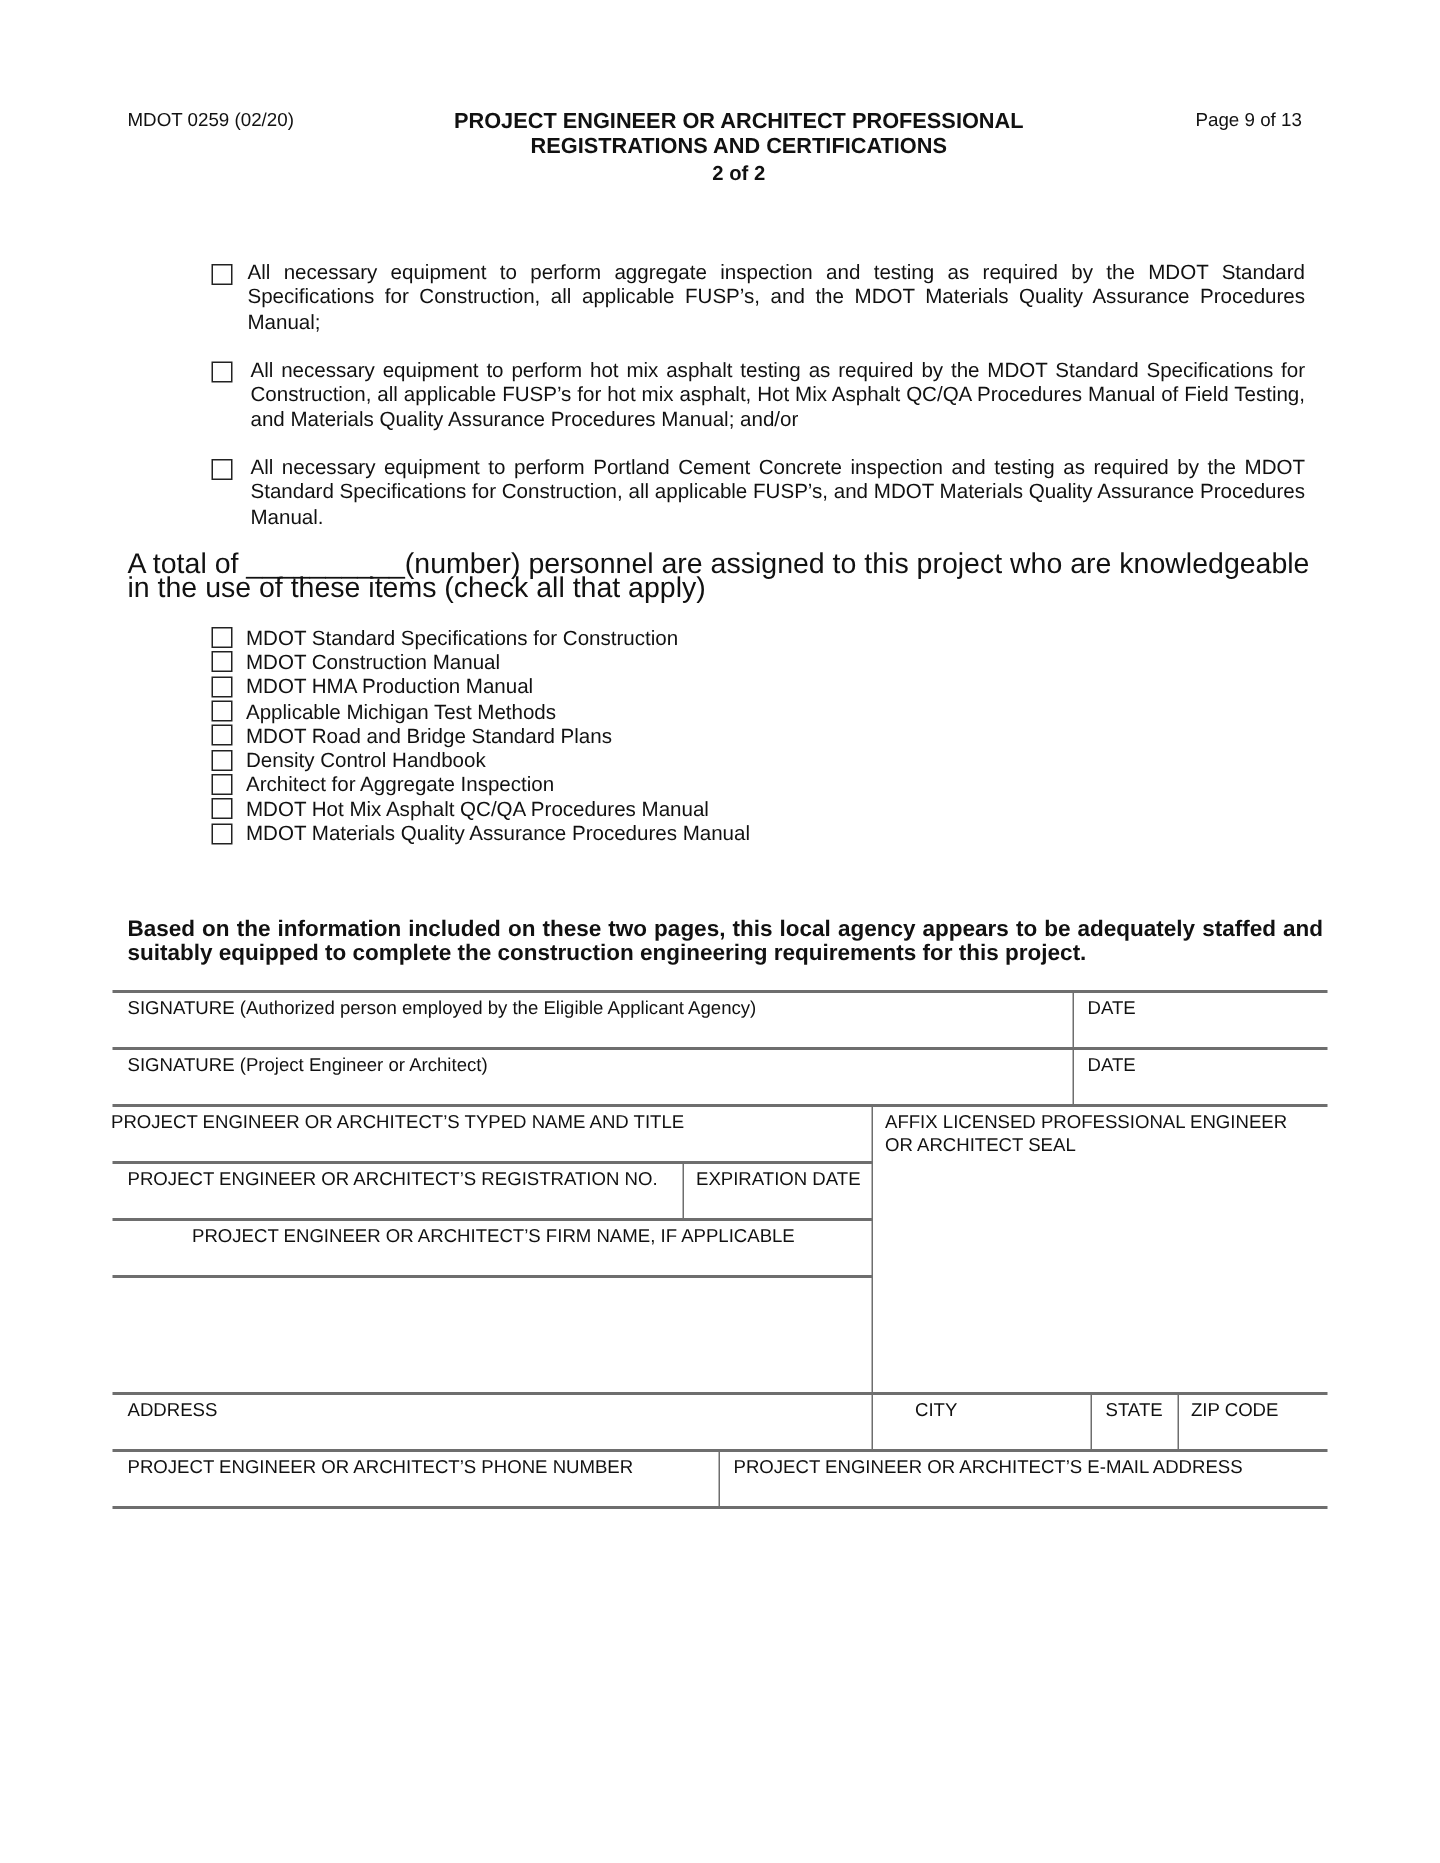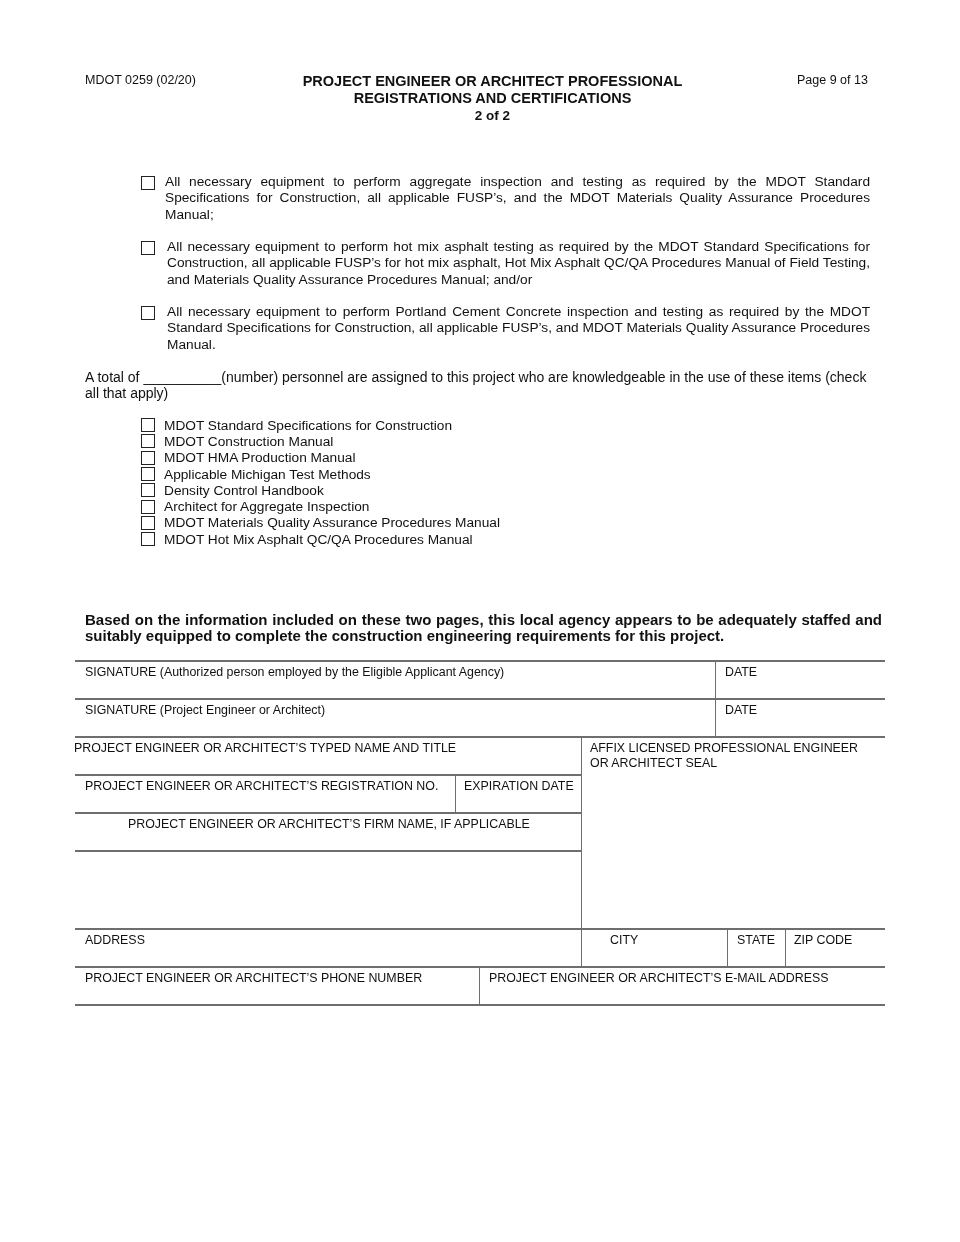--- a/index.html
+++ b/index.html
@@ -25,21 +25,21 @@
       font-size: 13.7px; line-height: 16.3px;
     }
     .cb {
       flex: 0 0 auto; width: 14px; height: 14px; border: 1.3px solid #222;
       background: #fff; margin-top: 2px; margin-right: 10px; cursor: pointer;
     }
     .equip-item .txt { flex: 1; text-align: justify; text-align-last: left; }
     .equip-item.second .txt, .equip-item.third .txt { margin-left: 2px; }
 
     .total-para {
-      left: 85px; width: 790px; top: 369px; font-size: 14px; line-height: 16.3px;
+      left: 85px; width: 790px; top: 369px; font-size: 19px; line-height: 16.3px;
     }
 
     .know-list { left: 141px; top: 417px; }
     .know-item {
       display: flex; align-items: center; height: 16.3px; font-size: 13.7px;
     }
     .know-item .cb { margin-top: 0; margin-right: 9px; }
 
     .conclusion {
       left: 85px; width: 797px; top: 612px; font-weight: bold;
@@ -94,33 +94,37 @@
   <div class="know-item">
       <span class="cb"></span>
       <span>MDOT HMA Production Manual</span>
     </div>
   <div class="know-item">
       <span class="cb"></span>
       <span>Applicable Michigan Test Methods</span>
     </div>
   <div class="know-item">
       <span class="cb"></span>
+      <span>MDOT Road and Bridge Standard Plans</span>
+    </div>
+  <div class="know-item">
+      <span class="cb"></span>
       <span>Density Control Handbook</span>
     </div>
   <div class="know-item">
       <span class="cb"></span>
       <span>Architect for Aggregate Inspection</span>
     </div>
   <div class="know-item">
       <span class="cb"></span>
-      <span>MDOT Materials Quality Assurance Procedures Manual</span>
+      <span>MDOT Hot Mix Asphalt QC/QA Procedures Manual</span>
     </div>
   <div class="know-item">
       <span class="cb"></span>
-      <span>MDOT Hot Mix Asphalt QC/QA Procedures Manual</span>
+      <span>MDOT Materials Quality Assurance Procedures Manual</span>
     </div>
 </div>
 
 <div class="abs conclusion">Based on the information included on these two pages, this local agency appears to be adequately staffed and suitably equipped to complete the construction engineering requirements for this project.</div>
 
 <div class="hline" style="left:75px; width:810px; top:660px;"></div>
 <div class="hline" style="left:75px; width:810px; top:698px;"></div>
 <div class="hline" style="left:75px; width:810px; top:736px;"></div>
 <div class="hline" style="left:75px; width:507px; top:774px;"></div>
 <div class="hline" style="left:75px; width:507px; top:812px;"></div>

